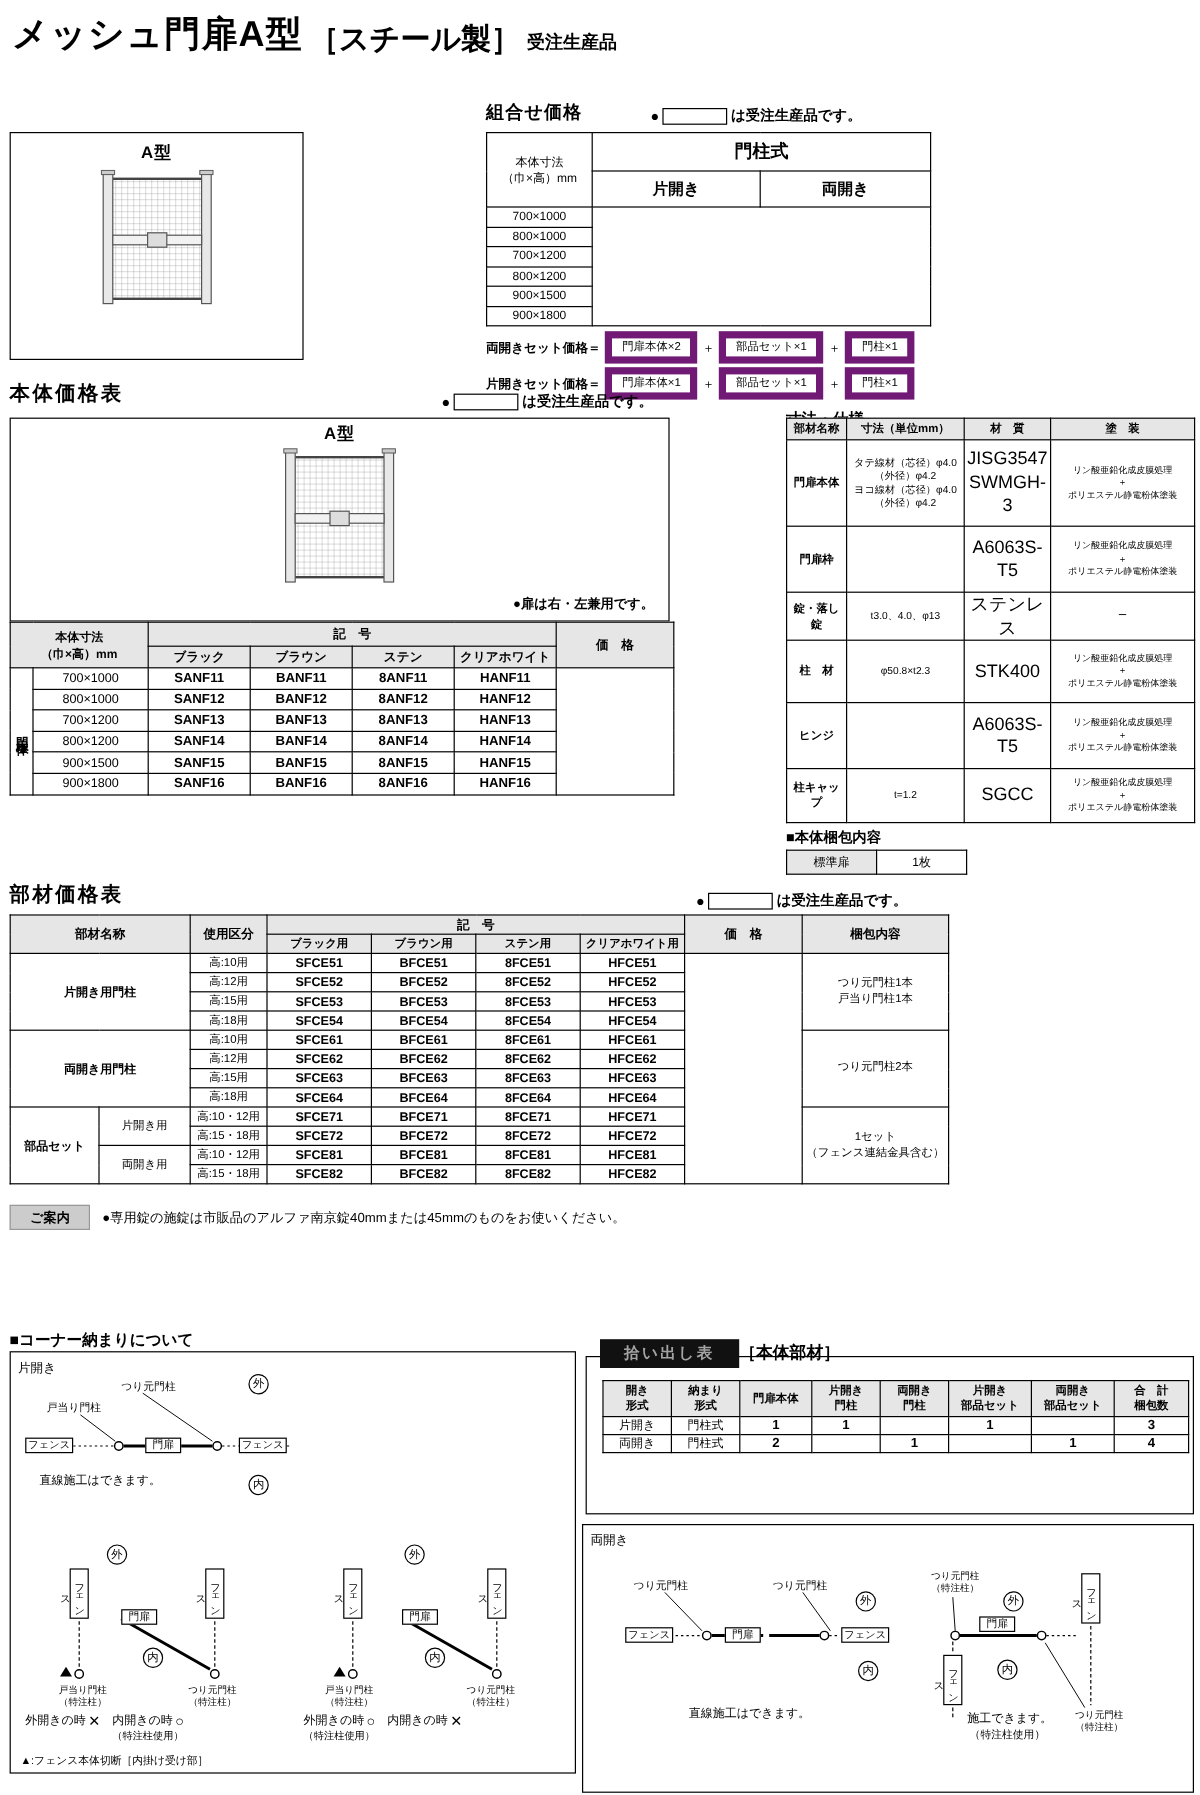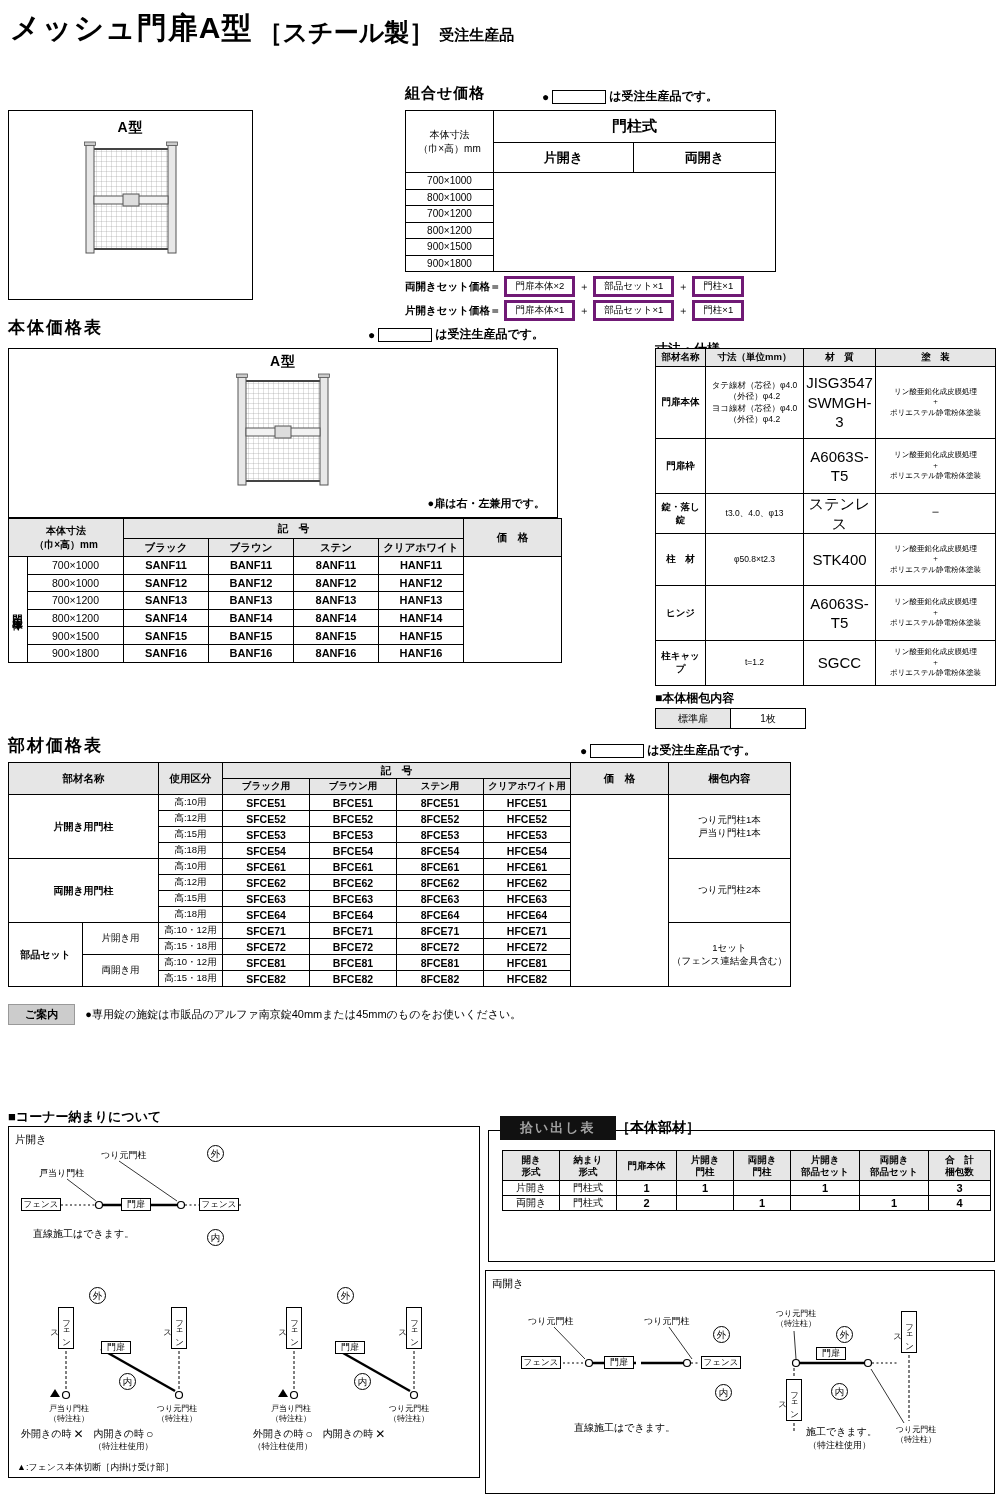--- a/index.html
+++ b/index.html
@@ -79,21 +79,21 @@
 .typebox{display:flex;flex-direction:column;align-items:center;}
 .type-lab{font-size:14px;font-weight:bold;margin-top:8px;letter-spacing:1px;}
 .door-note{font-size:11px;font-weight:bold;}
 
 .guide{display:flex;align-items:center;gap:10px;}
 .guide-label{background:#ccc;border:1px solid #999;padding:2px 16px;font-size:11px;font-weight:bold;}
 .guide-text{font-size:11px;}
 
 .formula{display:flex;align-items:center;gap:4px;margin-bottom:3px;}
 .f-label{font-weight:bold;font-size:10.5px;}
-.f-box{border:3px solid #701a75;padding:1px 8px;font-size:9.5px;background:#fff;}
+.f-box{border:6px solid #701a75;padding:1px 8px;font-size:9.5px;background:#fff;}
 .f-plus{font-size:10px;}
 
 .lab9{position:absolute;font-size:9px;white-space:nowrap;}
 .lab10{position:absolute;font-size:10px;white-space:nowrap;}
 .lab8c{position:absolute;font-size:8px;text-align:center;line-height:1.2;}
 .fence-h{position:absolute;border:1px solid #000;background:#fff;font-size:8.5px;width:40px;height:13px;line-height:11px;text-align:center;}
 .fence-v{position:absolute;border:1px solid #000;background:#fff;font-size:8.5px;width:16px;height:42px;writing-mode:vertical-rl;text-orientation:upright;text-align:center;padding-top:2px;}
 .gate-b{position:absolute;border:1px solid #000;background:#fff;font-size:9px;width:30px;height:13px;line-height:11px;text-align:center;}
 .dir{position:absolute;width:17px;height:17px;border:1px solid #000;border-radius:50%;background:#fff;font-size:9.5px;line-height:15px;text-align:center;}
 .marks{position:absolute;display:flex;gap:10px;}

